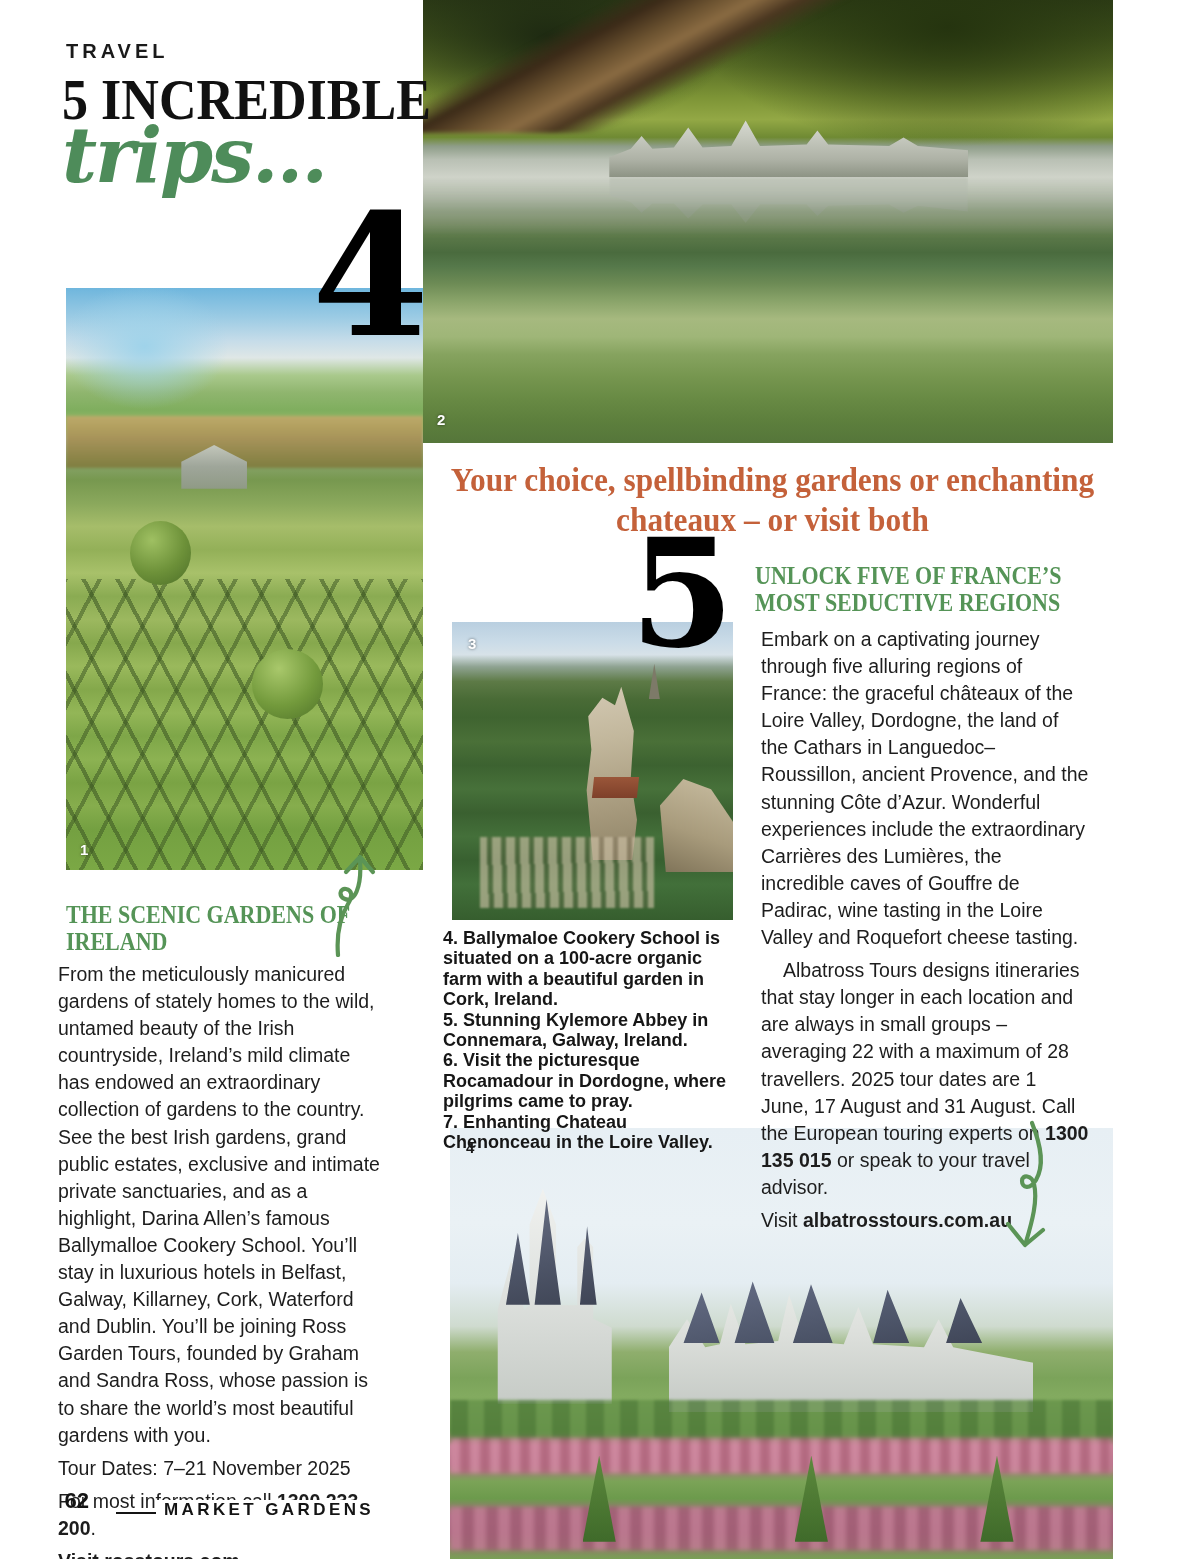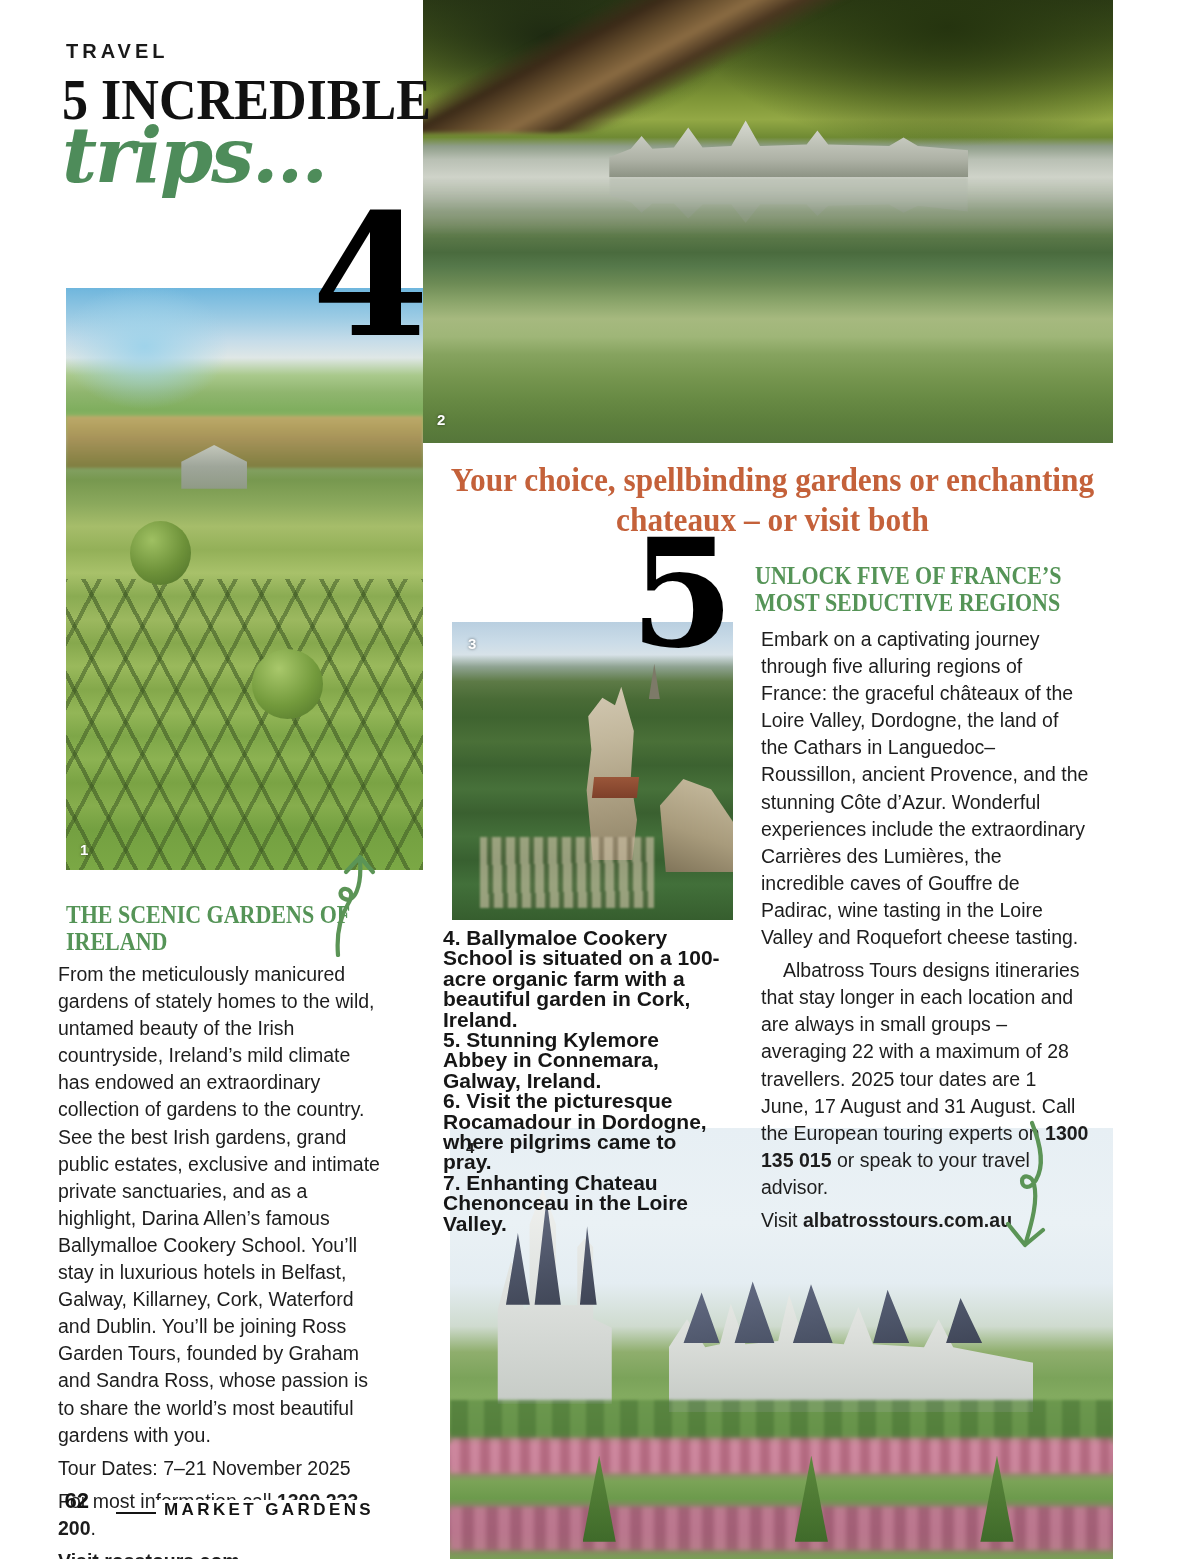--- a/index.html
+++ b/index.html
@@ -291,21 +291,21 @@
   }
   #body-ireland { left: 52px; top: 955px; width: 336px; }
   #body-france  { left: 755px; top: 620px; width: 340px; }
   .body p { margin: 6px; }
   .body p.indent { text-indent: 22px; }
   .body b { font-weight: bold; }
 
   .caption {
     position: absolute; left: 443px; top: 928px; width: 285px;
     font-family: "Liberation Sans", sans-serif;
-    font-weight: bold; font-size: 21px;
+    font-weight: bold; font-size: 18px;
     line-height: 20.4px; color: #161616;
   }
 
   
   .footer-pagenum {
     position: absolute; left: 64px; top: 1490px;
     font-family: Liberation Mono, monospace;
     font-weight: bold; font-size: 22px; color: #141414;
     letter-spacing: -1px;
   }

